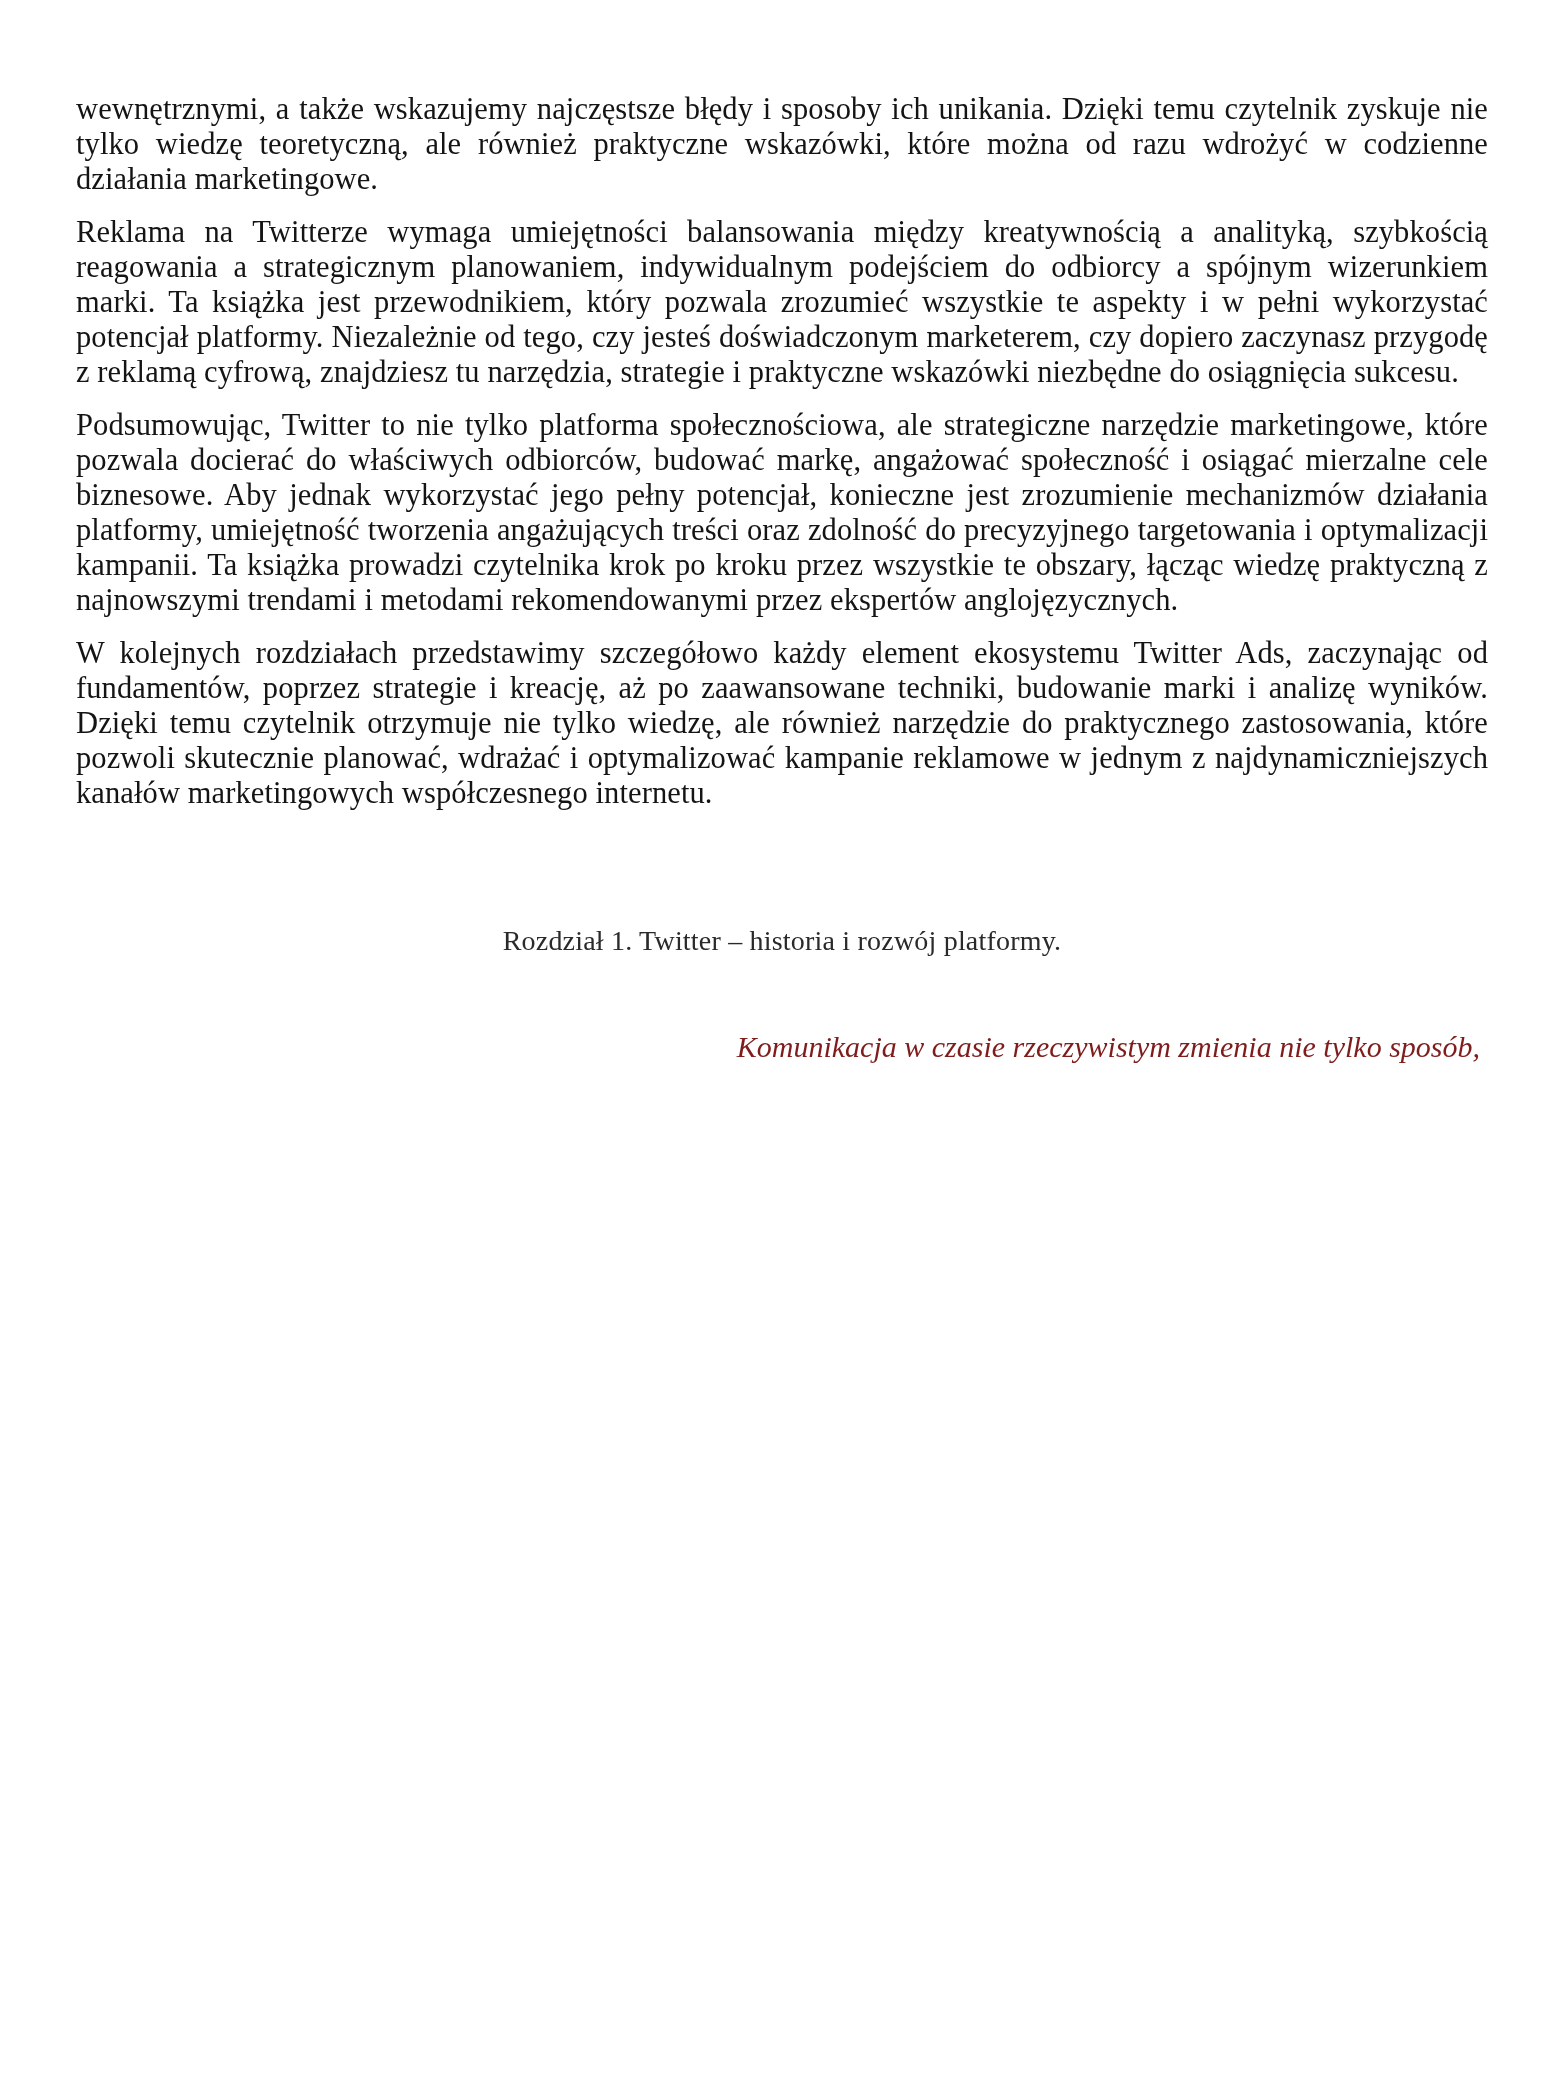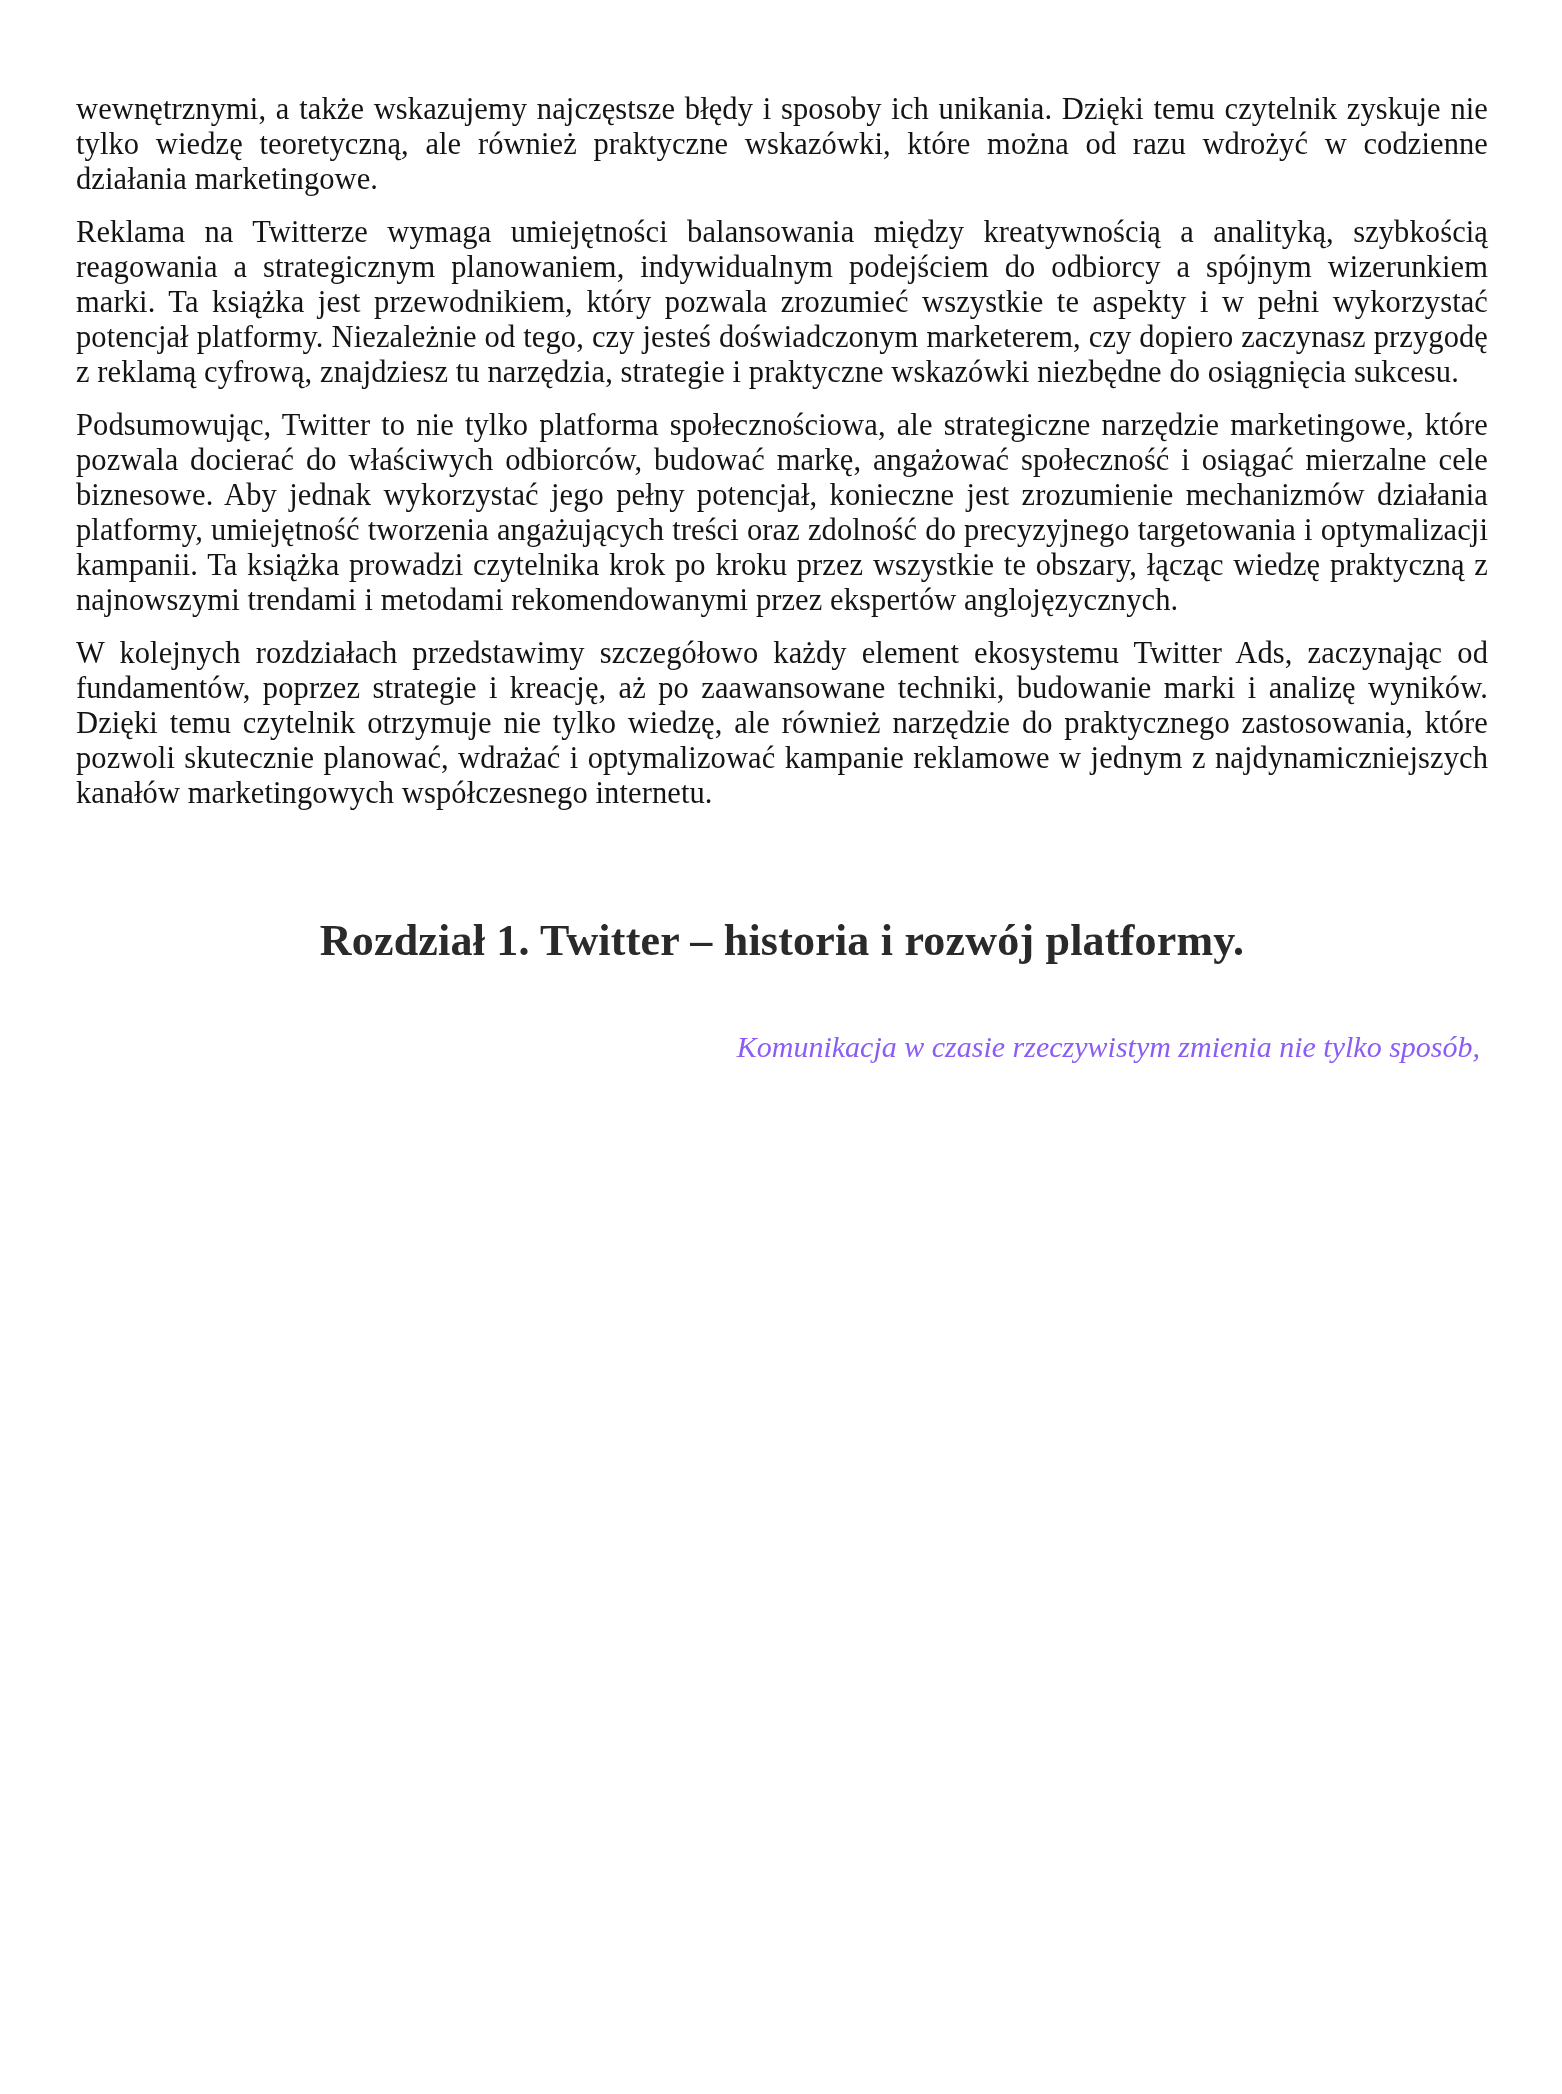--- a/index.html
+++ b/index.html
@@ -22,35 +22,35 @@
       width: 1412px;
     }
     .para {
       font-size: 30.5px;
       line-height: 35px;
       text-align: justify;
       margin: 0 0 18px 0;
       letter-spacing: 0.1px;
     }
     .chapter-heading {
-      font-size: 44px;
-      font-weight: bold;
+      font-size: 28px;
+      font-weight: normal;
       color: #2a2a2a;
       text-align: center;
       margin: 108px 0 0 0;
       line-height: 44px;
       letter-spacing: 0.2px;
     }
     .epigraph {
       font-size: 30px;
       font-style: italic;
       text-align: right;
       margin: 62px 8px 0 0;
       line-height: 44px;
-      color: #8b5cf6;
+      color: #7f1d1d;
     }
   </style>
 </head>
 <body>
 
 <div class="page">
   <p class="para">wewnętrznymi, a także wskazujemy najczęstsze błędy i sposoby ich unikania. Dzięki temu czytelnik zyskuje nie tylko wiedzę teoretyczną, ale również praktyczne wskazówki, które można od razu wdrożyć w codzienne działania marketingowe.</p>
   <p class="para">Reklama na Twitterze wymaga umiejętności balansowania między kreatywnością a analityką, szybkością reagowania a strategicznym planowaniem, indywidualnym podejściem do odbiorcy a spójnym wizerunkiem marki. Ta książka jest przewodnikiem, który pozwala zrozumieć wszystkie te aspekty i w pełni wykorzystać potencjał platformy. Niezależnie od tego, czy jesteś doświadczonym marketerem, czy dopiero zaczynasz przygodę z reklamą cyfrową, znajdziesz tu narzędzia, strategie i praktyczne wskazówki niezbędne do osiągnięcia sukcesu.</p>
   <p class="para">Podsumowując, Twitter to nie tylko platforma społecznościowa, ale strategiczne narzędzie marketingowe, które pozwala docierać do właściwych odbiorców, budować markę, angażować społeczność i osiągać mierzalne cele biznesowe. Aby jednak wykorzystać jego pełny potencjał, konieczne jest zrozumienie mechanizmów działania platformy, umiejętność tworzenia angażujących treści oraz zdolność do precyzyjnego targetowania i optymalizacji kampanii. Ta książka prowadzi czytelnika krok po kroku przez wszystkie te obszary, łącząc wiedzę praktyczną z najnowszymi trendami i metodami rekomendowanymi przez ekspertów anglojęzycznych.</p>
   <p class="para">W kolejnych rozdziałach przedstawimy szczegółowo każdy element ekosystemu Twitter Ads, zaczynając od fundamentów, poprzez strategie i kreację, aż po zaawansowane techniki, budowanie marki i analizę wyników. Dzięki temu czytelnik otrzymuje nie tylko wiedzę, ale również narzędzie do praktycznego zastosowania, które pozwoli skutecznie planować, wdrażać i optymalizować kampanie reklamowe w jednym z najdynamiczniejszych kanałów marketingowych współczesnego internetu.</p>

